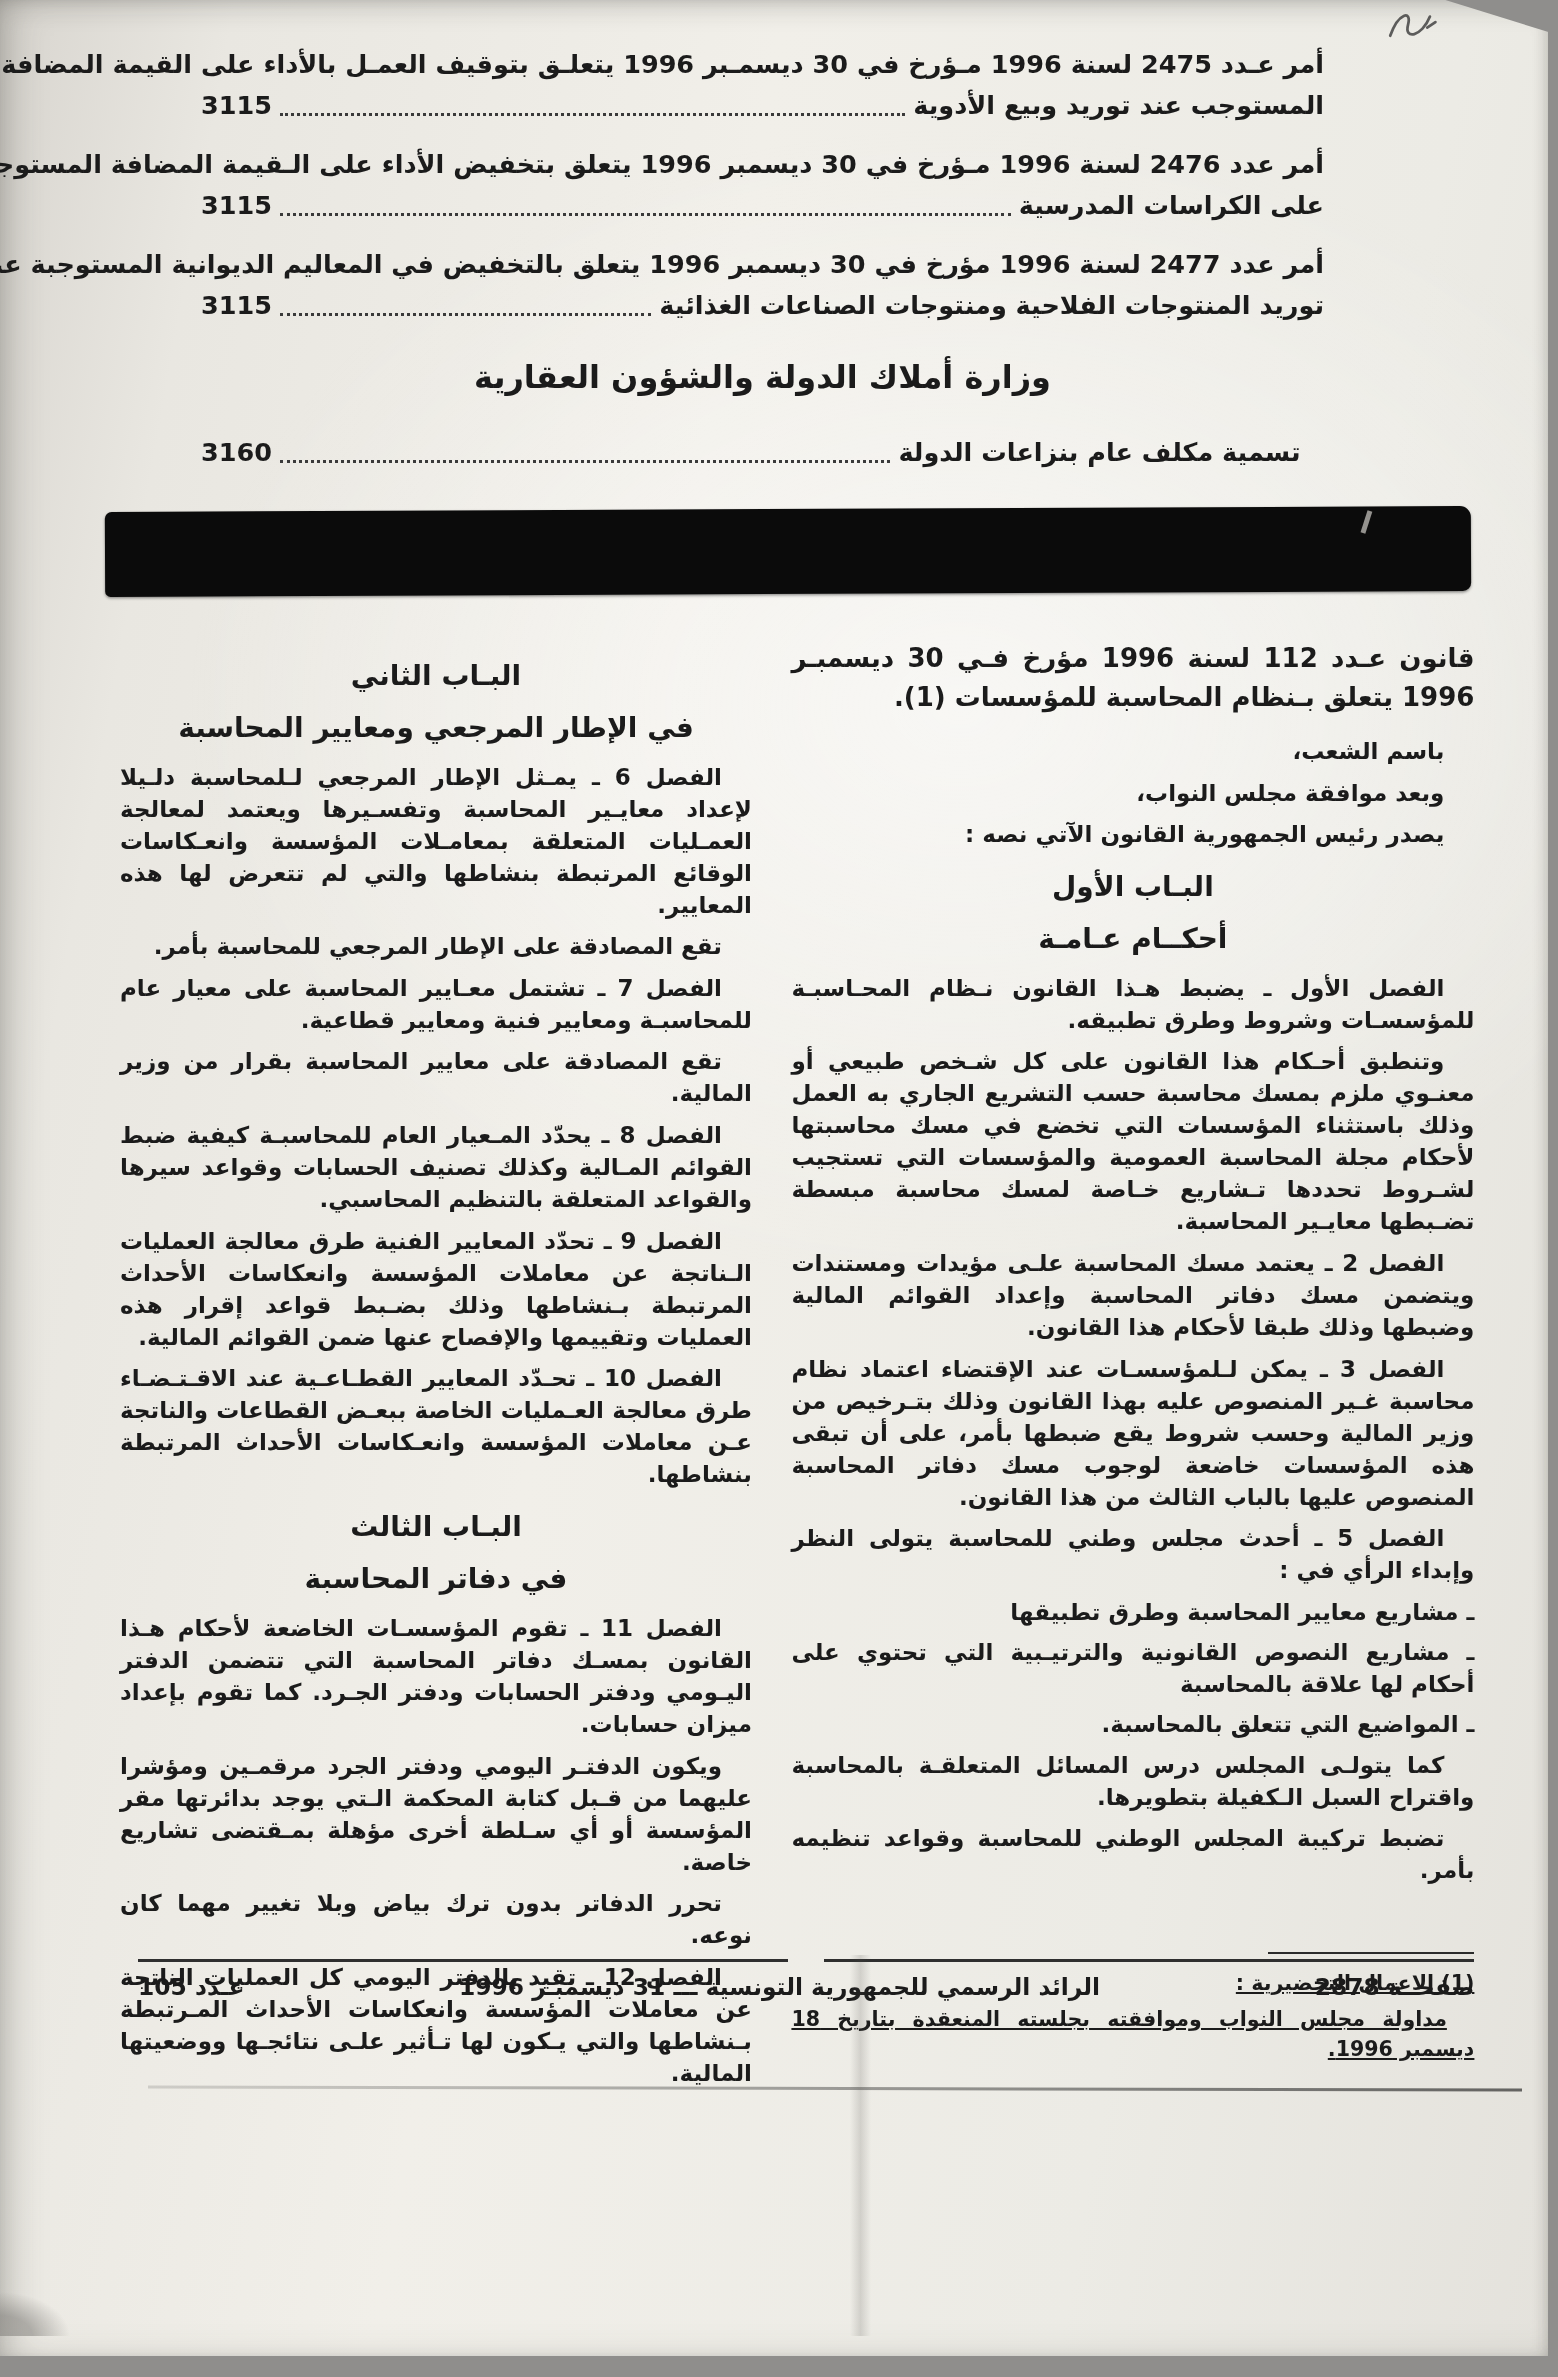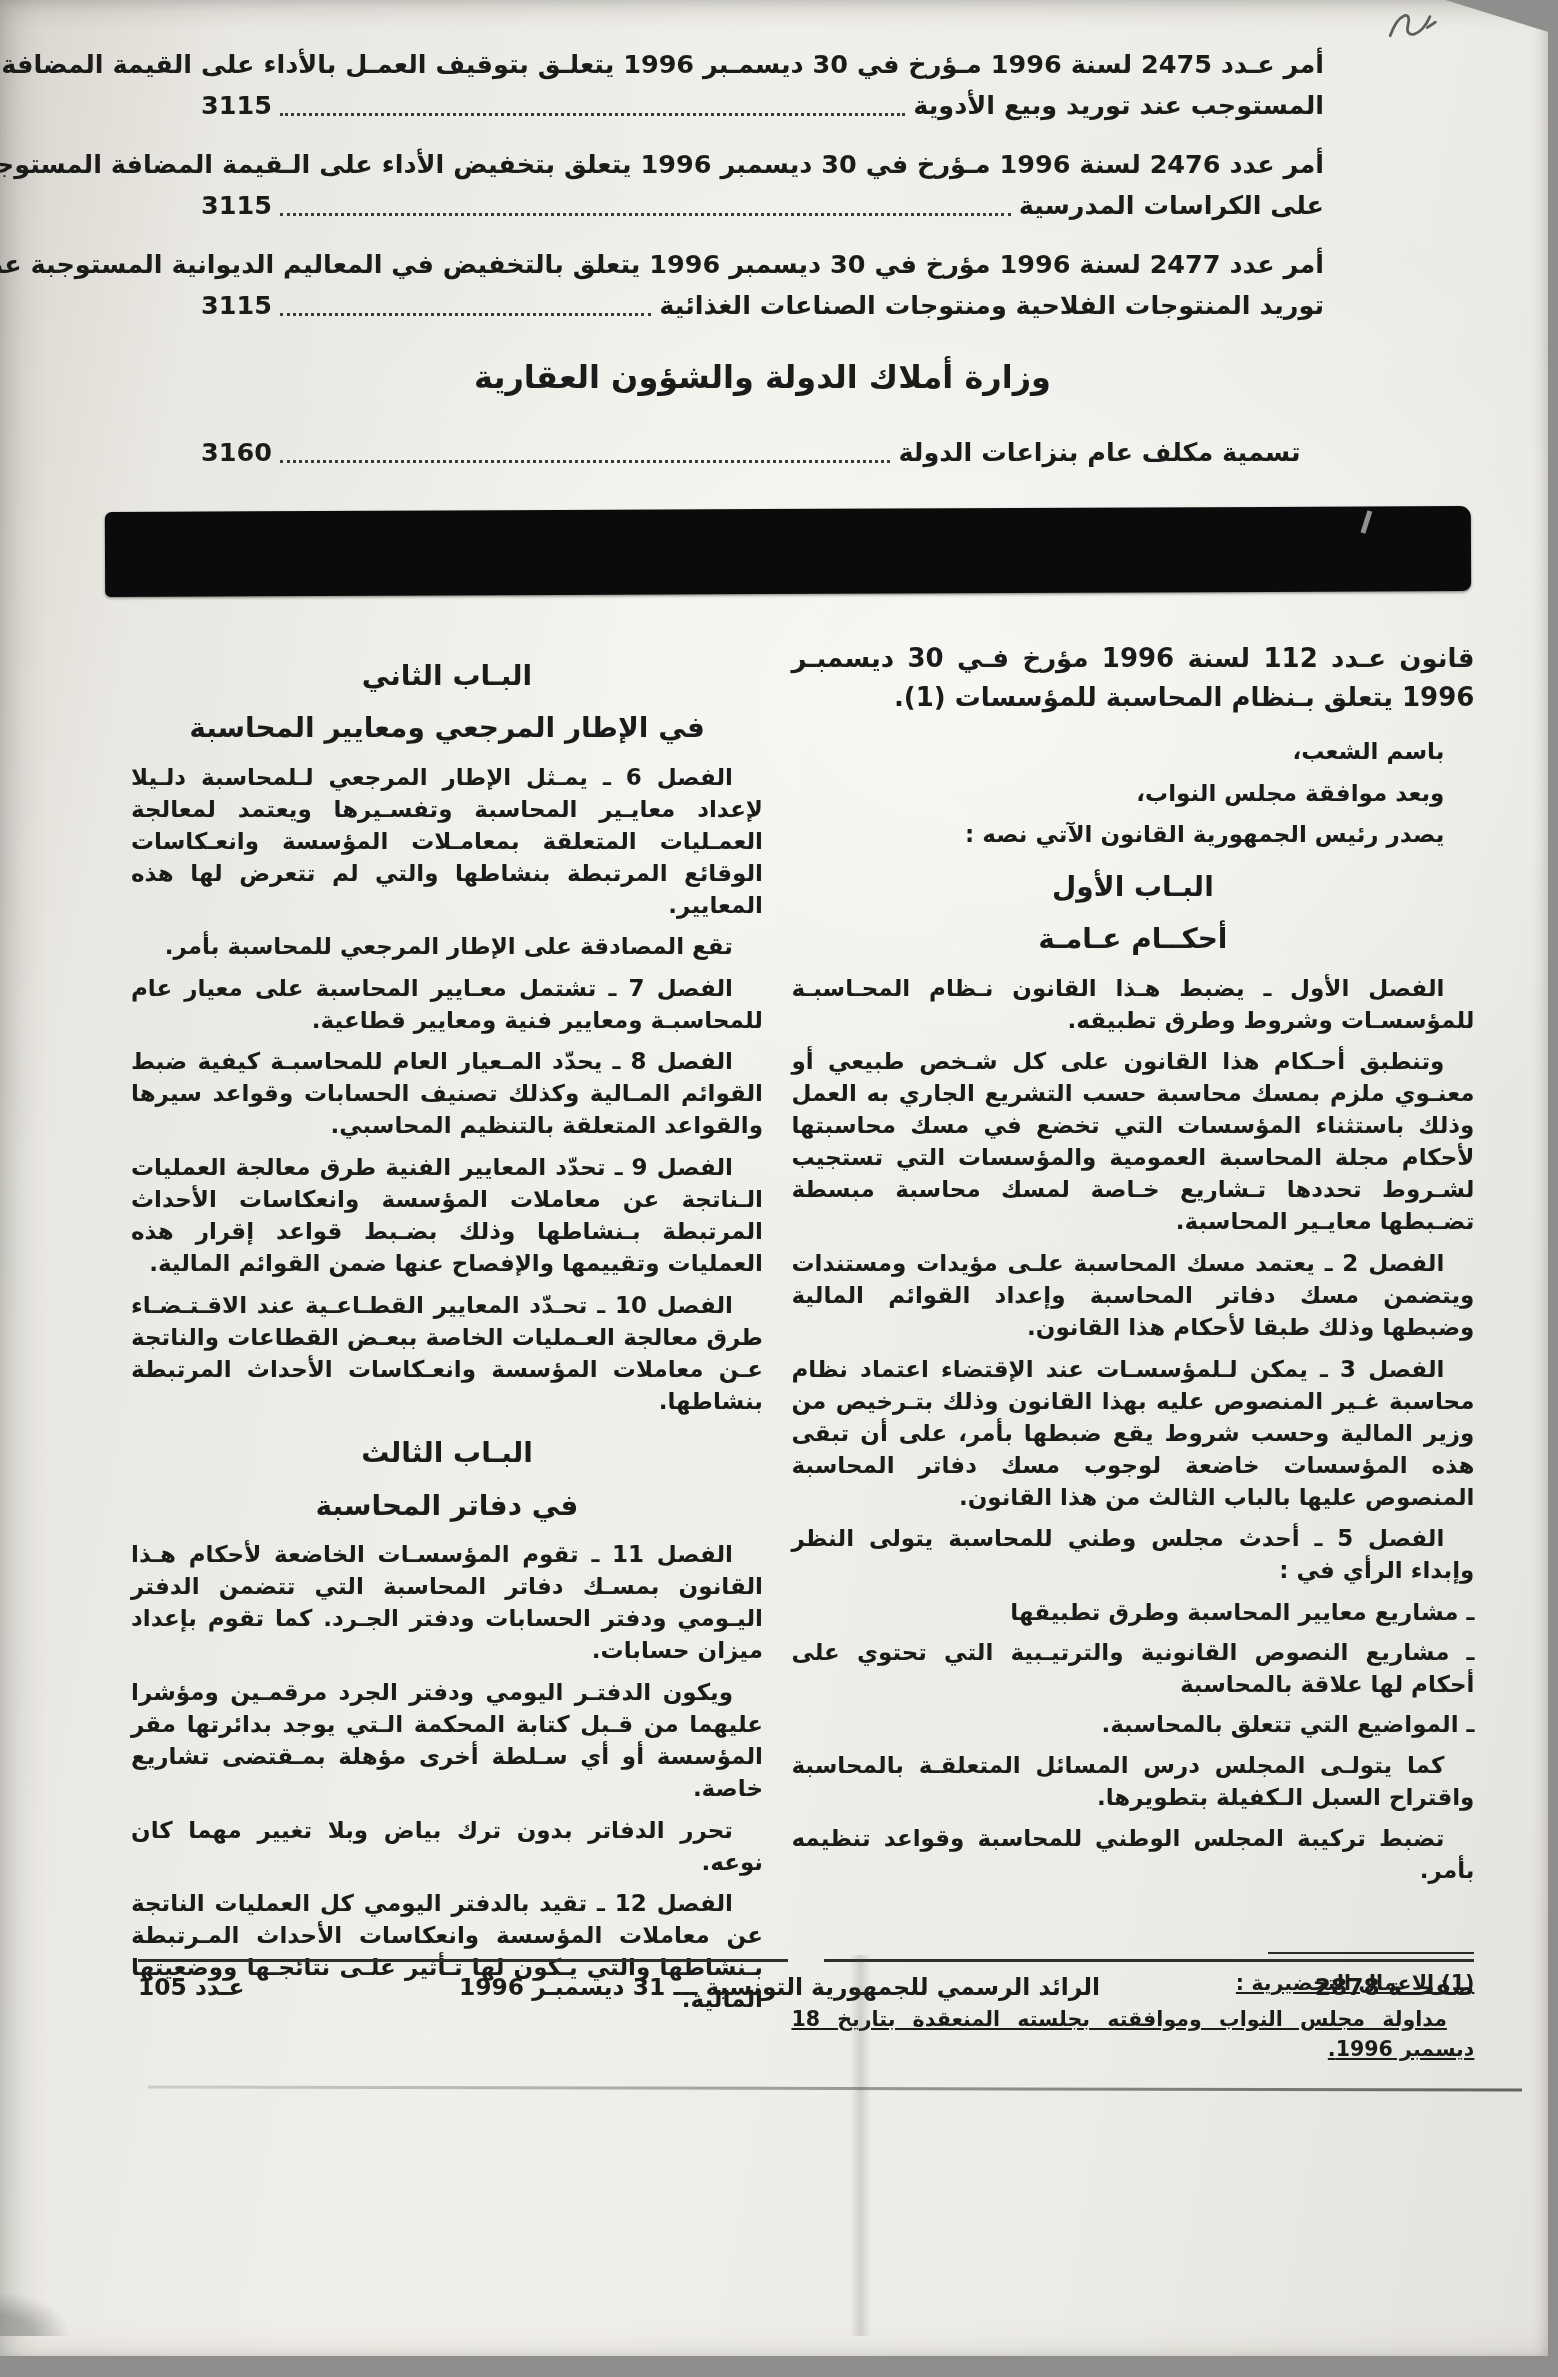--- a/index.html
+++ b/index.html
@@ -63,21 +63,21 @@
     transform: rotate(-0.25deg);
     box-shadow: 0 1.4px 2.8px rgba(20,20,20,.45);
   }
   .black-bar::after {
     content: ""; position: absolute; right: 103px; top: 4.1px; width: 4.8px; height: 23.4px;
     background: #cfccc6; transform: rotate(18deg); opacity: .7;
   }
 
   
   .columns {
-    position: absolute; top: 639px; left: 131px; right: 74px;
+    position: absolute; top: 639px; left: 120px; right: 74px;
     display: flex; direction: rtl; justify-content: space-between;
   }
   .col { text-align: justify; font-size: 23px; line-height: 32px; font-weight: 700; }
   .col-right { width: 683px; }
   .col-left  { width: 632px; }
   .para { margin: 0 0 9.6px 0; }
   .t-p { text-indent: 30px; }
   .t-title { font-size: 26px; line-height: 39px; margin-bottom: 18px; text-indent: 0; }
   .t-center { text-align: center; text-indent: 0; margin: 20.6px 0 16.5px; font-size: 28px; }
   .t-li { text-indent: 0; margin-bottom: 8.3px; }
@@ -194,20 +194,21 @@
           <p class="para t-center"><span>البـاب الثاني</span></p>
 
           <p class="para t-center"><span>في الإطار المرجعي ومعايير المحاسبة</span></p>
 
           <p class="para t-p"><b class="lead">الفصل 6 ـ </b><span>يمـثل الإطار المرجعي لـلمحاسبة دلـيلا لإعداد معايـير المحاسبة وتفسـيرها ويعتمد لمعالجة العمـليات المتعلقة بمعامـلات المؤسسة وانعـكاسات الوقائع المرتبطة بنشاطها والتي لم تتعرض لها هذه المعايير.</span></p>
 
           <p class="para t-p"><span>تقع المصادقة على الإطار المرجعي للمحاسبة بأمر.</span></p>
 
           <p class="para t-p"><b class="lead">الفصل 7 ـ </b><span>تشتمل معـايير المحاسبة على معيار عام للمحاسبـة ومعايير فنية ومعايير قطاعية.</span></p>
 
+          <p class="para t-p"><span>تقع المصادقة على معايير المحاسبة بقرار من وزير المالية.</span></p>
 
           <p class="para t-p"><b class="lead">الفصل 8 ـ </b><span>يحدّد المـعيار العام للمحاسبـة كيفية ضبط القوائم المـالية وكذلك تصنيف الحسابات وقواعد سيرها والقواعد المتعلقة بالتنظيم المحاسبي.</span></p>
 
           <p class="para t-p"><b class="lead">الفصل 9 ـ </b><span>تحدّد المعايير الفنية طرق معالجة العمليات الـناتجة عن معاملات المؤسسة وانعكاسات الأحداث المرتبطة بـنشاطها وذلك بضـبط قواعد إقرار هذه العمليات وتقييمها والإفصاح عنها ضمن القوائم المالية.</span></p>
 
           <p class="para t-p"><b class="lead">الفصل 10 ـ </b><span>تحـدّد المعايير القطـاعـية عند الاقـتـضـاء طرق معالجة العـمليات الخاصة ببعـض القطاعات والناتجة عـن معاملات المؤسسة وانعـكاسات الأحداث المرتبطة بنشاطها.</span></p>
 
           <p class="para t-center"><span>البـاب الثالث</span></p>
 
           <p class="para t-center"><span>في دفاتر المحاسبة</span></p>

